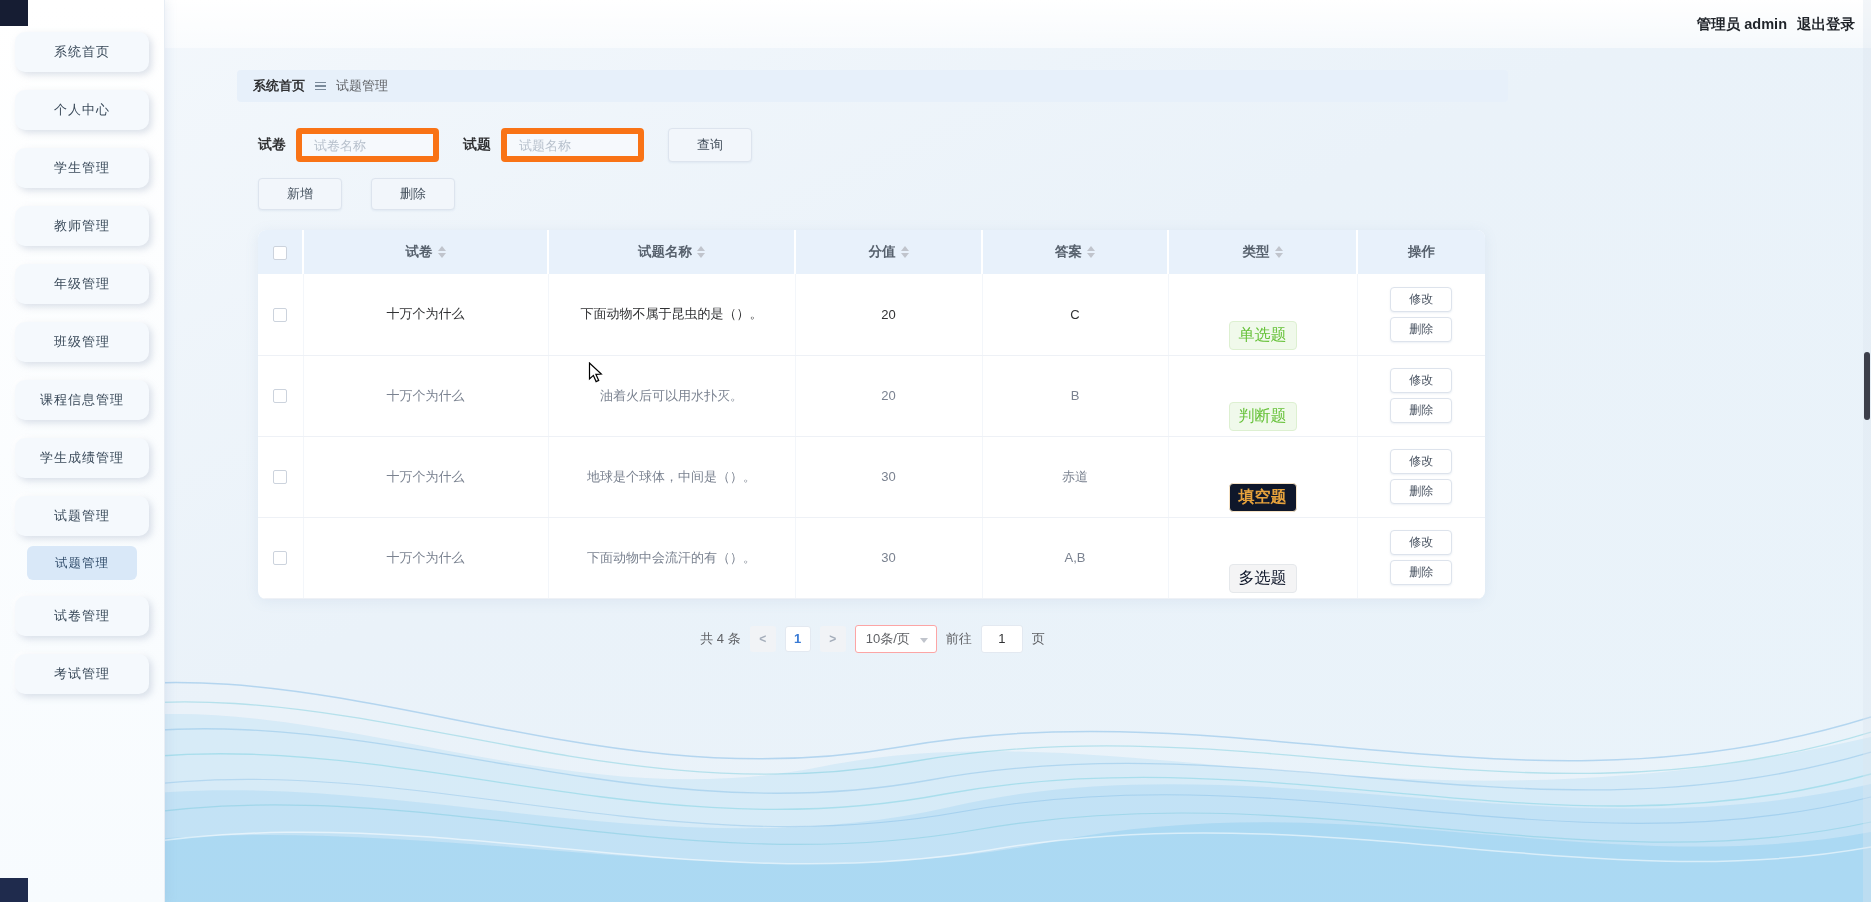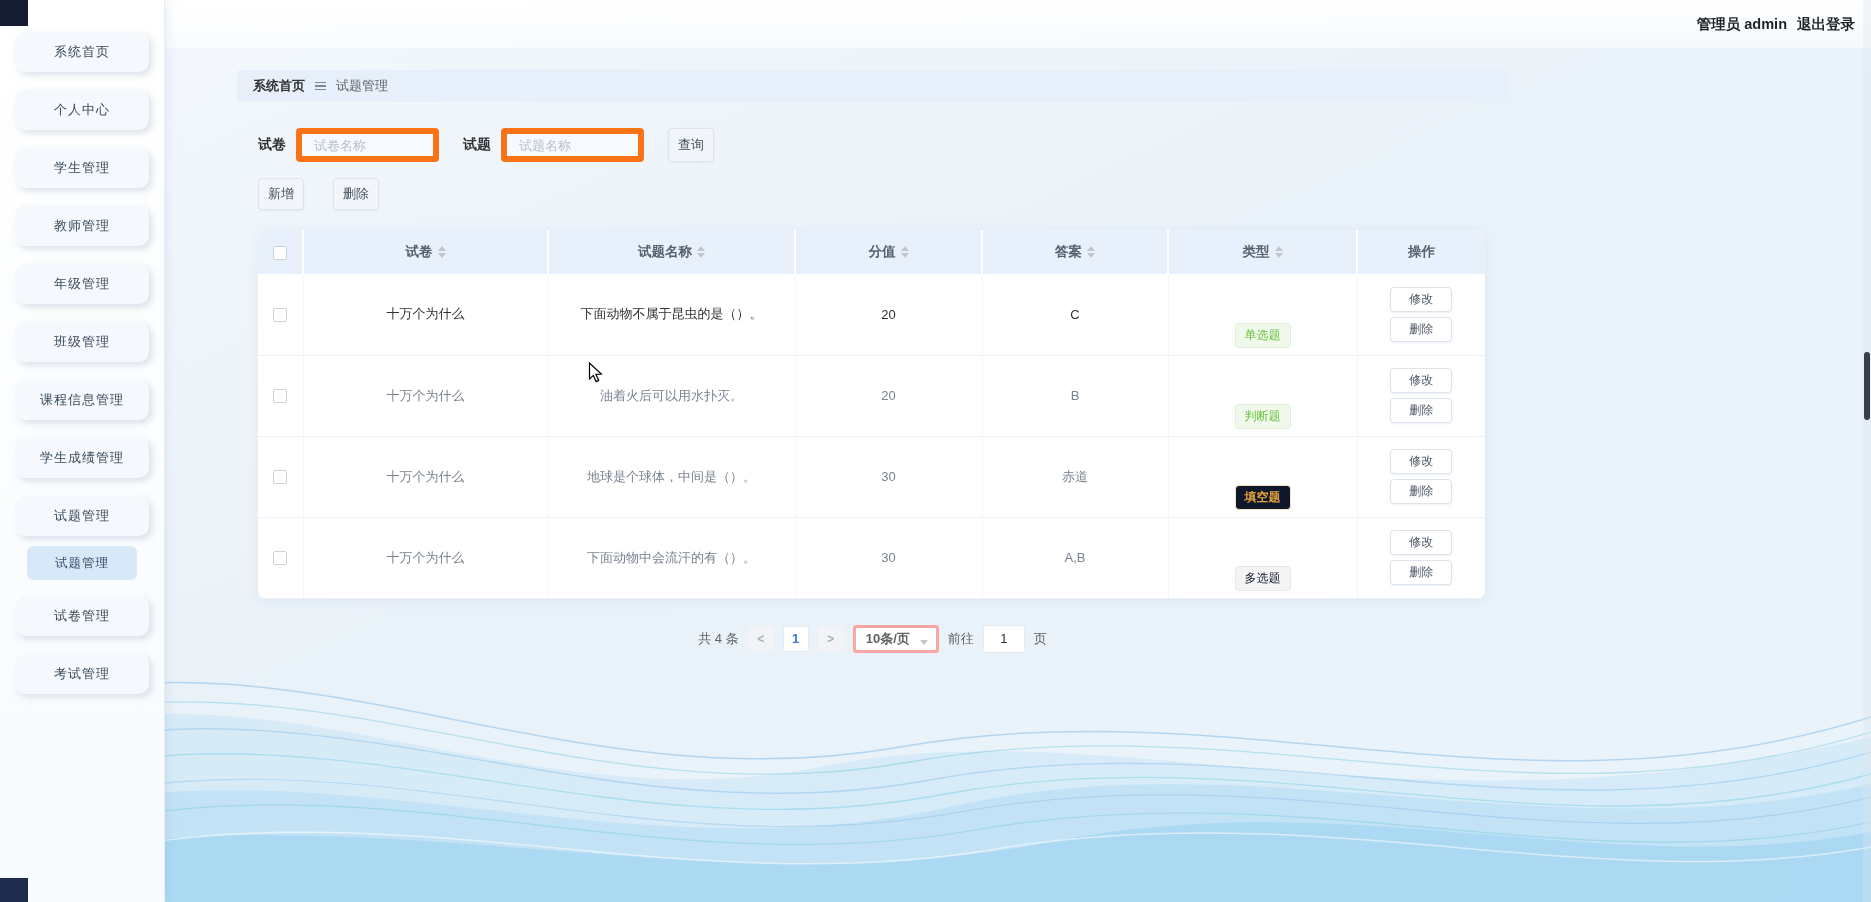--- a/index.html
+++ b/index.html
@@ -73,21 +73,21 @@
 
   .filter-row { margin:26px 0 0 21px; display:flex; align-items:center; }
   .f-label { font-size:14px; font-weight:700; color:#303133; margin-right:10px; }
   .f-input {
     width:143px; height:34px; background:#f6f9fd; border:6px solid #f97316;
     border-radius:4px; padding:0 12px; font-size:13px; color:#333; outline:none;
     margin-right:24px; font-family:"Liberation Sans", sans-serif;
   }
   .f-input::placeholder { color:#b7c0cc; }
   .btn {
-    height:32px; padding:0 9px; background:#f2f6fb; border:1px solid #dde4ee;
+    height:32px; padding:0 28px; background:#f2f6fb; border:1px solid #dde4ee;
     border-radius:4px; font-size:13px; color:#45515e; cursor:pointer;
     font-family:"Liberation Sans", sans-serif;
     box-shadow: 0 1px 2px rgba(150,170,200,0.15);
   }
   .search-btn { height:34px; }
   .action-row { margin:16px 0 0 21px; display:flex; gap:29px; }
 
   
   .table-wrap {
     margin:20px 0 0 21px; width:1227px; background:#ffffff;
@@ -109,21 +109,21 @@
   tbody td:last-child { border-right:none; }
   tbody tr:first-child td { color:#303133; }
   .sort { display:inline-flex; flex-direction:column; margin-left:5px; vertical-align:middle; cursor:pointer; }
   .sort i { display:block; width:0; height:0; border-left:4px solid transparent; border-right:4px solid transparent; }
   .sort .up { border-bottom:5px solid #c0c4cc; margin-bottom:2px; }
   .sort .down { border-top:5px solid #c0c4cc; }
   input[type="checkbox"] {
     appearance:none; width:14px; height:14px; border:1px solid #ccd3dd; border-radius:2px;
     background:#fff; cursor:pointer; vertical-align:middle;
   }
-  .tag { display:inline-block; padding:3px 9px; border-radius:4px; font-size:12px; border:1px solid transparent;margin-top:42px; }
+  .tag { display:inline-block; padding:3px 9px; border-radius:4px; font-size:16px; border:1px solid transparent;margin-top:42px; }
   .c-success { color:#67c23a; background:#f0f9eb; border-color:#ddf0d1; }
   .c-warning { color:#e6a23c; background:#0f172a; border-color:#f6e3c6;font-weight:bold; }
   .c-info    { color:#0f172a; background:#f4f4f5; border-color:#e5e8eb; }
   .op-btn {
     display:block; width:62px; height:25px; line-height:23px; margin:5px auto;
     background:#fff; border:1px solid #dde3ec; border-radius:4px;
     font-size:12px; color:#4b5563; cursor:pointer; text-align:center;
     box-shadow: 0 1px 2px rgba(150,170,200,0.18);
     font-family:"Liberation Sans", sans-serif;
   }
@@ -135,22 +135,22 @@
     display:flex; align-items:center; justify-content:center;
     color:#a4adba; font-weight:700; cursor:pointer; font-size:12px;
   }
   .pg-page {
     min-width:26px; height:26px; background:#ffffff; border:1px solid #e3e9f1; border-radius:3px;
     display:flex; align-items:center; justify-content:center;
     color:#3a7bd5; font-weight:700; cursor:pointer; font-size:13px;
   }
   .pg-size {
     position:relative; height:28px; padding:0 26px 0 10px; background:#ffffff;
-    border:3px solid #fca5a5; border-radius:3px; display:flex; align-items:center;
-    color:#606266; cursor:pointer;font-weight:bold;
+    border:1px solid #fca5a5; border-radius:3px; display:flex; align-items:center;
+    color:#606266; cursor:pointer;
   }
   .pg-size .caret {
     position:absolute; right:8px; top:12px; width:0; height:0;
     border-left:4px solid transparent; border-right:4px solid transparent;
     border-top:5px solid #c0c4cc;
   }
   .pg-goto-input {
     width:42px; height:28px; border:1px solid #e3e9f1; border-radius:3px;
     text-align:center; font-size:13px; color:#303133; outline:none; background:#fff;
     font-family:"Liberation Sans", sans-serif;

